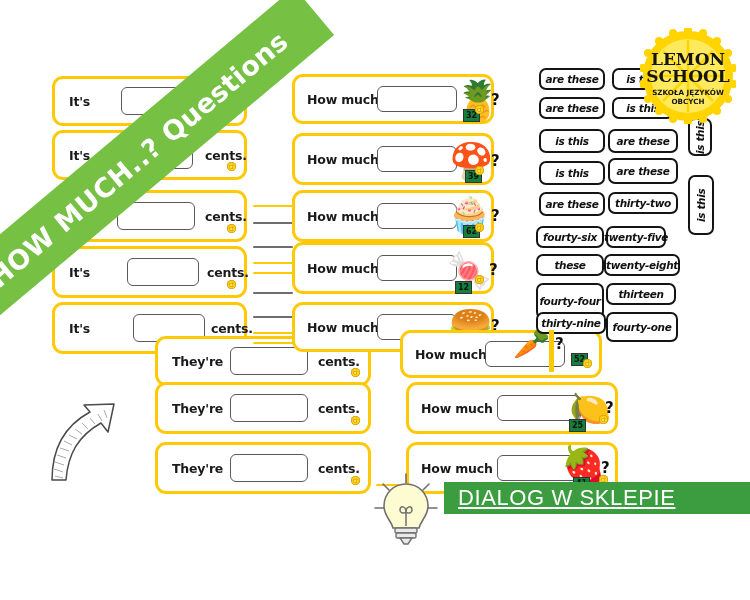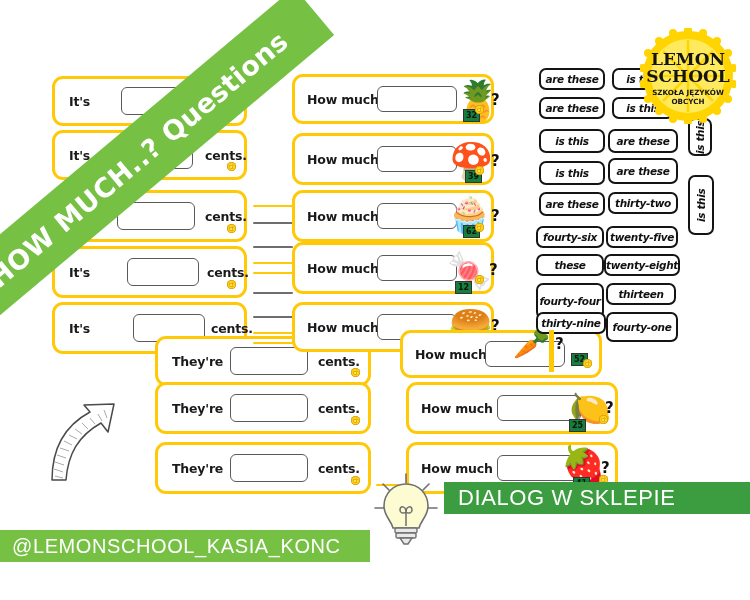--- a/index.html
+++ b/index.html
@@ -67,21 +67,21 @@
     letter-spacing:.3px;white-space:nowrap;
   }
 
   
   .banner{
     position:absolute;background:#3C9D40;display:flex;align-items:center;
   }
   .banner.lime{background:#76C043;}
   .banner span{
     color:#fff;font-family:"Liberation Sans",sans-serif;font-weight:400;
-    letter-spacing:.6px;white-space:nowrap;
+    letter-spacing:.6px;white-space:nowrap;text-decoration:underline;
   }
 
   
   .logo{position:absolute;left:640px;top:28px;width:96px;height:96px;}
   .logo svg{display:block;}
 
   
   .arrow{position:absolute;left:38px;top:392px;width:96px;height:96px;}
   .bulb{position:absolute;left:366px;top:468px;width:80px;height:84px;}
   .emoji{position:absolute;line-height:1;font-family:"DejaVu Sans",sans-serif;}
@@ -233,21 +233,21 @@
       <div class="chip" style="left: 612px; top: 68px; width: 62px; height: 22px;">is this</div>
       <div class="chip" style="left: 539px; top: 97px; width: 66px; height: 22px;">are these</div>
       <div class="chip" style="left: 612px; top: 97px; width: 62px; height: 22px;">is this</div>
       <div class="chip" style="left: 539px; top: 129px; width: 66px; height: 24px;">is this</div>
       <div class="chip" style="left: 608px; top: 129px; width: 70px; height: 24px;">are these</div>
       <div class="chip" style="left: 539px; top: 161px; width: 66px; height: 24px;">is this</div>
       <div class="chip" style="left: 608px; top: 158px; width: 70px; height: 26px;">are these</div>
       <div class="chip" style="left: 539px; top: 192px; width: 66px; height: 24px;">are these</div>
       <div class="chip" style="left: 608px; top: 192px; width: 70px; height: 22px;">thirty-two</div>
       <div class="chip" style="left: 536px; top: 226px; width: 68px; height: 22px;">fourty-six</div>
-      <div class="chip" style="left: 606px; top: 226px; width: 72px; height: 22px;">twenty-five</div>
+      <div class="chip" style="left: 606px; top: 226px; width: 60px; height: 22px;">twenty-five</div>
       <div class="chip" style="left: 536px; top: 254px; width: 68px; height: 22px;">these</div>
       <div class="chip" style="left: 604px; top: 254px; width: 76px; height: 22px;">twenty-eight</div>
       <div class="chip" style="left: 536px; top: 283px; width: 68px; height: 36px;">fourty-four</div>
       <div class="chip" style="left: 606px; top: 283px; width: 70px; height: 22px;">thirteen</div>
       <div class="chip" style="left: 536px; top: 312px; width: 70px; height: 22px;">thirty-nine</div>
       <div class="chip" style="left: 606px; top: 312px; width: 72px; height: 30px;">fourty-one</div>
     </div>
   <div id="vchips">
       <div class="chip vert" style="left: 688px; top: 118px; width: 24px; height: 38px;">is this</div>
       <div class="chip vert" style="left: 688px; top: 175px; width: 26px; height: 60px;">is this</div>
@@ -334,18 +334,15 @@
       <rect x="29" y="60" width="22" height="5" rx="1.6" fill="#e9e9e9" stroke="#6f6f6f" stroke-width="1.4"></rect>
       <rect x="30" y="65" width="20" height="5" rx="1.6" fill="#e9e9e9" stroke="#6f6f6f" stroke-width="1.4"></rect>
       <path d="M34,70 L46,70 L42,76 L38,76 Z" fill="#e9e9e9" stroke="#6f6f6f" stroke-width="1.4"></path>
     </svg>
   </div>
 
   <div class="banner" style="left:444px;top:482px;width:306px;height:32px;padding-left:14px;">
     <span style="font-size:22px;">DIALOG W SKLEPIE</span>
   </div>
 
-  <div class="banner lime" style="left:0px;top:530px;width:358px;height:32px;padding-left:12px;">
-    <span style="font-size:20px;">@LEMONSCHOOL_KASIA_KONC</span>
-  </div>
 
 <div style="position: absolute; left: 549px; top: 330px; width: 5px; height: 42px; background: rgb(255, 201, 7);"></div>
   </div>
 
 </body></html>

